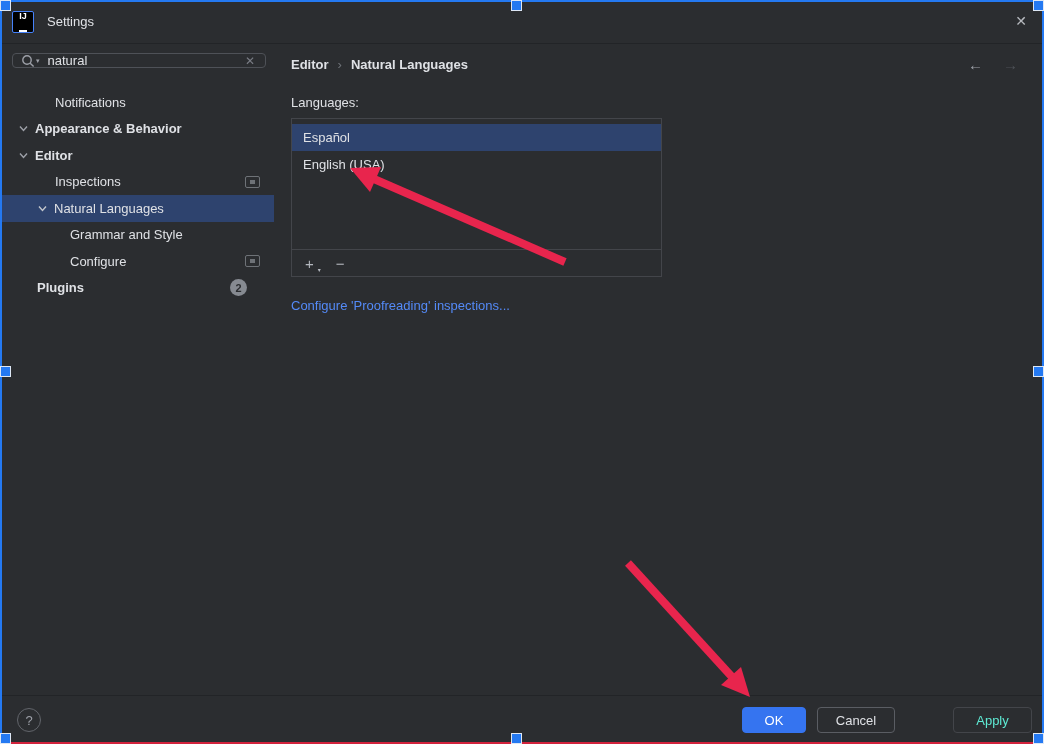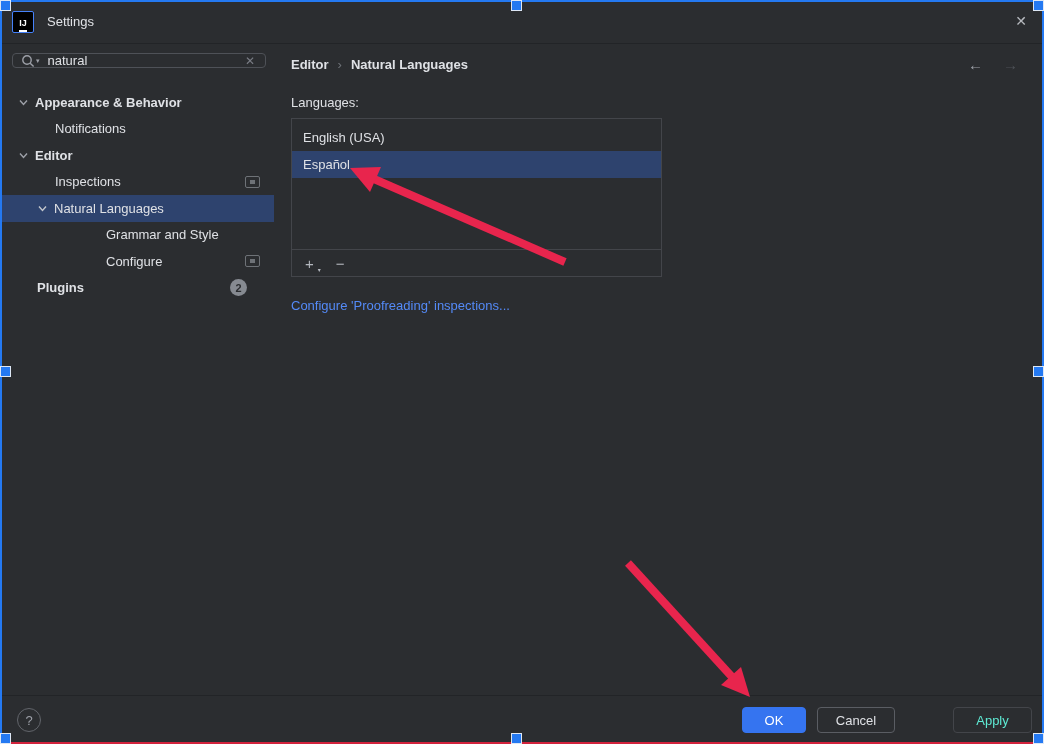--- a/index.html
+++ b/index.html
@@ -3,21 +3,21 @@
 <meta charset="utf-8">
 <style>
   html,body{margin:0;padding:0;background:#1e1f22;}
   .screen{position:relative;width:1044px;height:744px;background:#2B2D30;overflow:hidden;
           font-family:"Liberation Sans","DejaVu Sans",sans-serif;color:#DFE1E5;font-size:13px;}
 
   
   .titlebar{position:absolute;top:0;left:0;right:0;height:44px;border-bottom:1px solid #222427;
             display:flex;align-items:center;padding-left:12px;box-sizing:border-box;}
   .logo{width:20px;height:20px;background:#000;border:1px solid #4682FA;border-radius:2px;
-        display:flex;flex-direction:column;align-items:center;justify-content:flex-end;}
+        display:flex;flex-direction:column;align-items:center;justify-content:space-between;}
   .logo .ij{color:#fff;font-weight:bold;font-size:9px;line-height:9px;letter-spacing:0;}
   .logo .bar{width:8px;height:2px;background:#fff;margin-top:2px;}
   .win-title{margin-left:13px;color:#DFE1E5;}
   .close-btn{position:absolute;top:12px;right:14px;width:18px;height:18px;color:#B7BABF;
              font-size:14px;line-height:18px;text-align:center;cursor:pointer;}
 
   
   .sidebar{position:absolute;top:44px;left:0;width:281px;bottom:49px;}
   .searchbox{position:absolute;top:9px;left:12px;width:254px;height:15px;border:1px solid #4E5157;
              border-radius:4px;box-sizing:border-box;display:flex;align-items:center;padding:0 8px;background:transparent;}
@@ -28,21 +28,21 @@
   .search-clear{color:#7A7D85;font-size:12px;padding:0 2px;cursor:pointer;}
 
   .tree{position:absolute;top:45px;left:0;width:274px;}
   .trow{height:26.5px;display:flex;align-items:center;box-sizing:border-box;cursor:pointer;}
   .trow .chev{width:14px;height:12px;display:inline-flex;align-items:center;justify-content:center;margin-right:5px;}
   .trow.group{font-weight:700;}
   .trow.selected{background:#2E436E;}
   .ind1{padding-left:16px;}   
   .ind1t{padding-left:55px;}  
   .ind2c{padding-left:35px;}  
-  .ind2t{padding-left:106px;align-items:center;}  
+  .ind2t{padding-left:70px;align-items:center;}  
   .ind1p{padding-left:37px;}  
   .inline-set{margin-left:auto;margin-right:14px;width:13px;height:10px;border:1px solid #6E7277;
               border-radius:2px;display:flex;align-items:center;justify-content:center;}
   .inline-set i{display:block;width:5px;height:4px;background:#6E7277;}
   .badge{margin-left:auto;margin-right:27px;width:17px;height:17px;border-radius:50%;background:#868A91;
          color:#2B2D30;font-size:11px;font-weight:700;display:flex;align-items:center;justify-content:center;}
 
   
   .main{position:absolute;top:44px;left:281px;right:0;bottom:49px;}
   .breadcrumb{position:absolute;top:13px;left:10px;font-weight:700;display:flex;align-items:center;}
@@ -108,31 +108,31 @@
       <svg width="14" height="14" viewBox="0 0 14 14">
         <circle cx="6" cy="6" r="4.2" fill="none" stroke="#9DA0A8" stroke-width="1.4"></circle>
         <line x1="9.2" y1="9.2" x2="12.6" y2="12.6" stroke="#9DA0A8" stroke-width="1.4"></line>
       </svg>
       <span class="search-caret">▾</span>
       <input class="search-input" value="natural" style="">
       <span class="search-clear">✕</span>
     </div>
 
     <div class="tree">
+      <div class="trow ind1t">
+        <span>Notifications</span>
+      </div>
       <div class="trow group ind1">
         <span class="chev">
           <svg width="11" height="11" viewBox="0 0 11 11">
               <path d="M2 3.5l3.5 4 3.5-4" fill="none" stroke="#9DA0A8" stroke-width="1.4"></path>
             </svg>
         </span>
         <span>Appearance &amp; Behavior</span>
       </div>
-      <div class="trow ind1t">
-        <span>Notifications</span>
-      </div>
       <div class="trow group ind1">
         <span class="chev">
           <svg width="11" height="11" viewBox="0 0 11 11">
               <path d="M2 3.5l3.5 4 3.5-4" fill="none" stroke="#9DA0A8" stroke-width="1.4"></path>
             </svg>
         </span>
         <span>Editor</span>
       </div>
       <div class="trow ind1t">
         <span>Inspections</span>
@@ -172,25 +172,25 @@
     </div>
     <div class="nav-arrows">
       <span class="nav-back">←</span>
       <span class="nav-fwd">→</span>
     </div>
 
     <div class="lang-label">Languages:</div>
 
     <div class="listbox">
       <div class="listrows">
+        <div class="lrow selected">
+          <span>Español</span>
+        </div>
         <div class="lrow">
           <span>English (USA)</span>
-        </div>
-        <div class="lrow selected">
-          <span>Español</span>
         </div>
       </div>
       <div class="list-toolbar">
         <span class="tb-add"><span>+</span><span class="dd">▾</span></span>
         <span class="tb-remove">−</span>
       </div>
     </div>
 
     <div class="cfg-link">Configure 'Proofreading' inspections...</div>
   </div>

